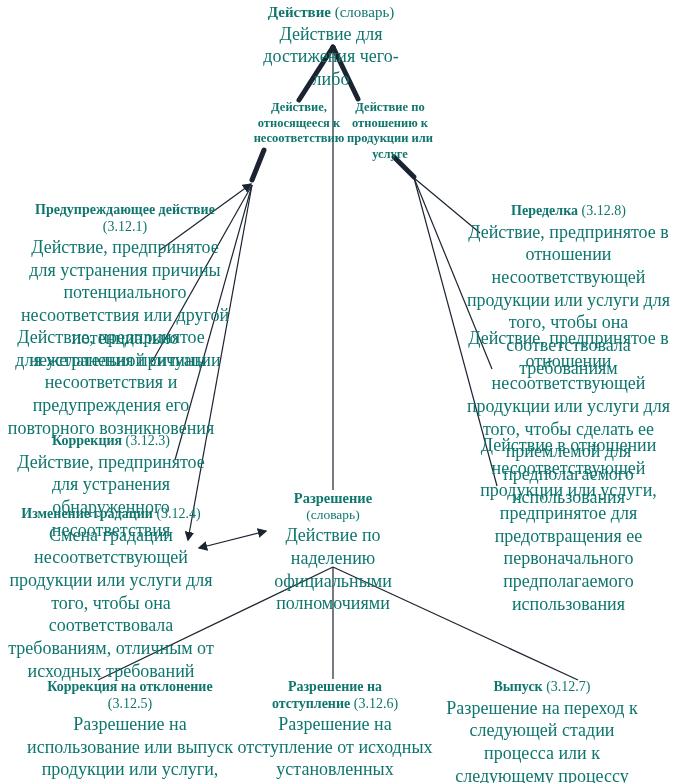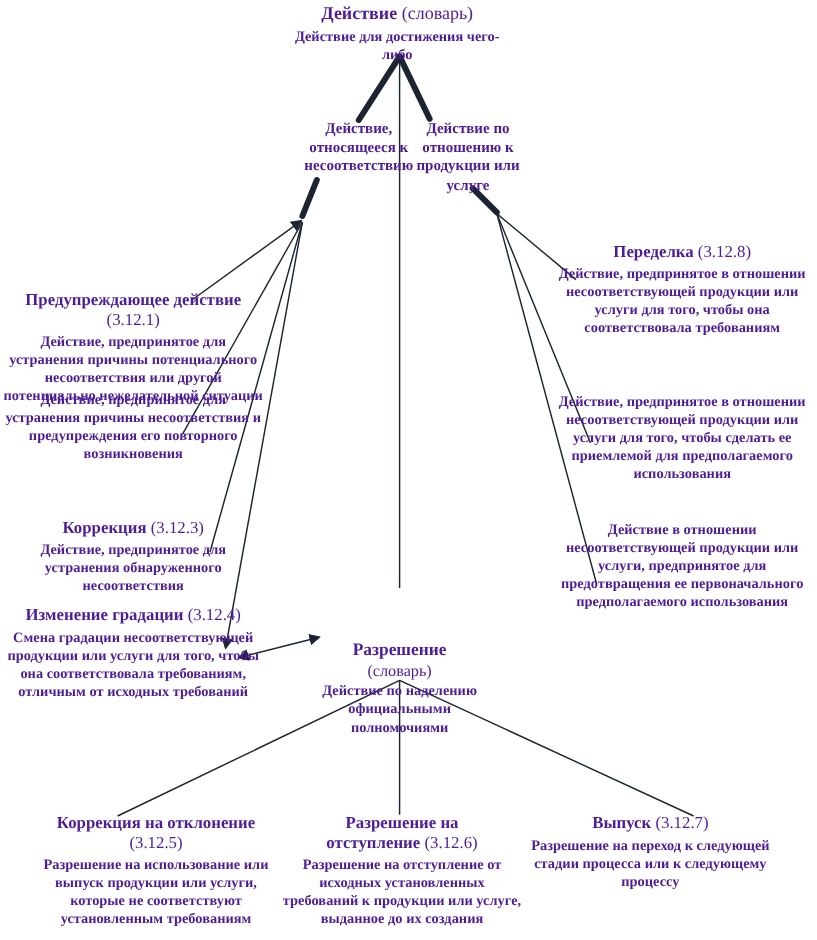--- a/index.html
+++ b/index.html
@@ -1,22 +1,22 @@
 <!DOCTYPE html>
 <html><head>
 <meta charset="utf-8">
 <style>
   html,body{margin:0;padding:0;background:#ffffff;}
   #stage{position:relative;width:681px;height:783px;background:#ffffff;overflow:hidden;
-         font-family:"Liberation Serif", serif; color:#4c1d95;}
+         font-family:"Liberation Serif", serif; color:#0f766e;}
   #connectors{position:absolute;left:0;top:0;z-index:0;pointer-events:none;}
   .block{position:absolute;z-index:1;text-align:center;}
   .title{font-weight:bold;font-size:14px;line-height:1.18;margin:0 auto;}
   .title .ref{font-weight:normal;}
-  .desc{font-size:12px;line-height:1.26;margin:1px auto 0;font-weight:bold;}
+  .desc{font-size:18px;line-height:1.26;margin:1px auto 0;}
   .branch-label{font-weight:bold;font-size:12.5px;line-height:1.25;}
   .root .title{font-size:15px;}
   .center-term .title{font-size:14.5px;}
   .center-term .suffix{font-size:13.5px;line-height:1.2;}
 </style>
 </head>
 <body>
 
 <div id="stage">
 
@@ -57,21 +57,21 @@
     <div class="desc" style="max-width:172px;">Действие для достижения чего-либо</div>
   </div>
 
   <div class="block branch-label" style="left:246px;top:100px;width:106px;">
     <span>Действие, относящееся к несоответствию</span>
   </div>
   <div class="block branch-label" style="left:340px;top:100px;width:100px;">
     <span>Действие по отношению к продукции или услуге</span>
   </div>
 
-  <div class="block" style="left:2px;top:202px;width:218px;margin-top:41px;">
+  <div class="block" style="left:16px;top:202px;width:218px;">
     <div class="title" style="max-width:182px;"><b>Предупреждающее действие</b> <span class="ref">(3.12.1)</span></div>
     <div class="desc">Действие, предпринятое для устранения причины потенциального несоответствия или другой потенциально нежелательной ситуации</div>
   </div>
 
   <div class="block" style="left:2px;top:325px;width:218px;">
     <div class="desc">Действие, предпринятое для устранения причины несоответствия и предупреждения его повторного возникновения</div>
   </div>
 
   <div class="block" style="left:2px;top:433px;width:218px;">
     <div class="title"><b>Коррекция</b> <span class="ref">(3.12.3)</span></div>
@@ -89,21 +89,21 @@
   </div>
 
   <div class="block" style="left:458px;top:326px;width:221px;">
     <div class="desc">Действие, предпринятое в отношении несоответствующей продукции или услуги для того, чтобы сделать ее приемлемой для предполагаемого использования</div>
   </div>
 
   <div class="block" style="left:458px;top:433px;width:221px;">
     <div class="desc">Действие в отношении несоответствующей продукции или услуги, предпринятое для предотвращения ее первоначального предполагаемого использования</div>
   </div>
 
-  <div class="block center-term" style="left:250px;top:490px;width:166px;margin-top:44px;">
+  <div class="block center-term" style="left:250px;top:490px;width:166px;">
     <div class="title"><b>Разрешение</b></div>
     <div class="suffix">(словарь)</div>
     <div class="desc" style="max-width:152px;">Действие по наделению официальными полномочиями</div>
   </div>
 
   <div class="block" style="left:23px;top:679px;width:214px;">
     <div class="title" style="max-width:172px;"><b>Коррекция на отклонение</b> <span class="ref">(3.12.5)</span></div>
     <div class="desc">Разрешение на использование или выпуск продукции или услуги, которые не соответствуют установленным требованиям</div>
   </div>
 

